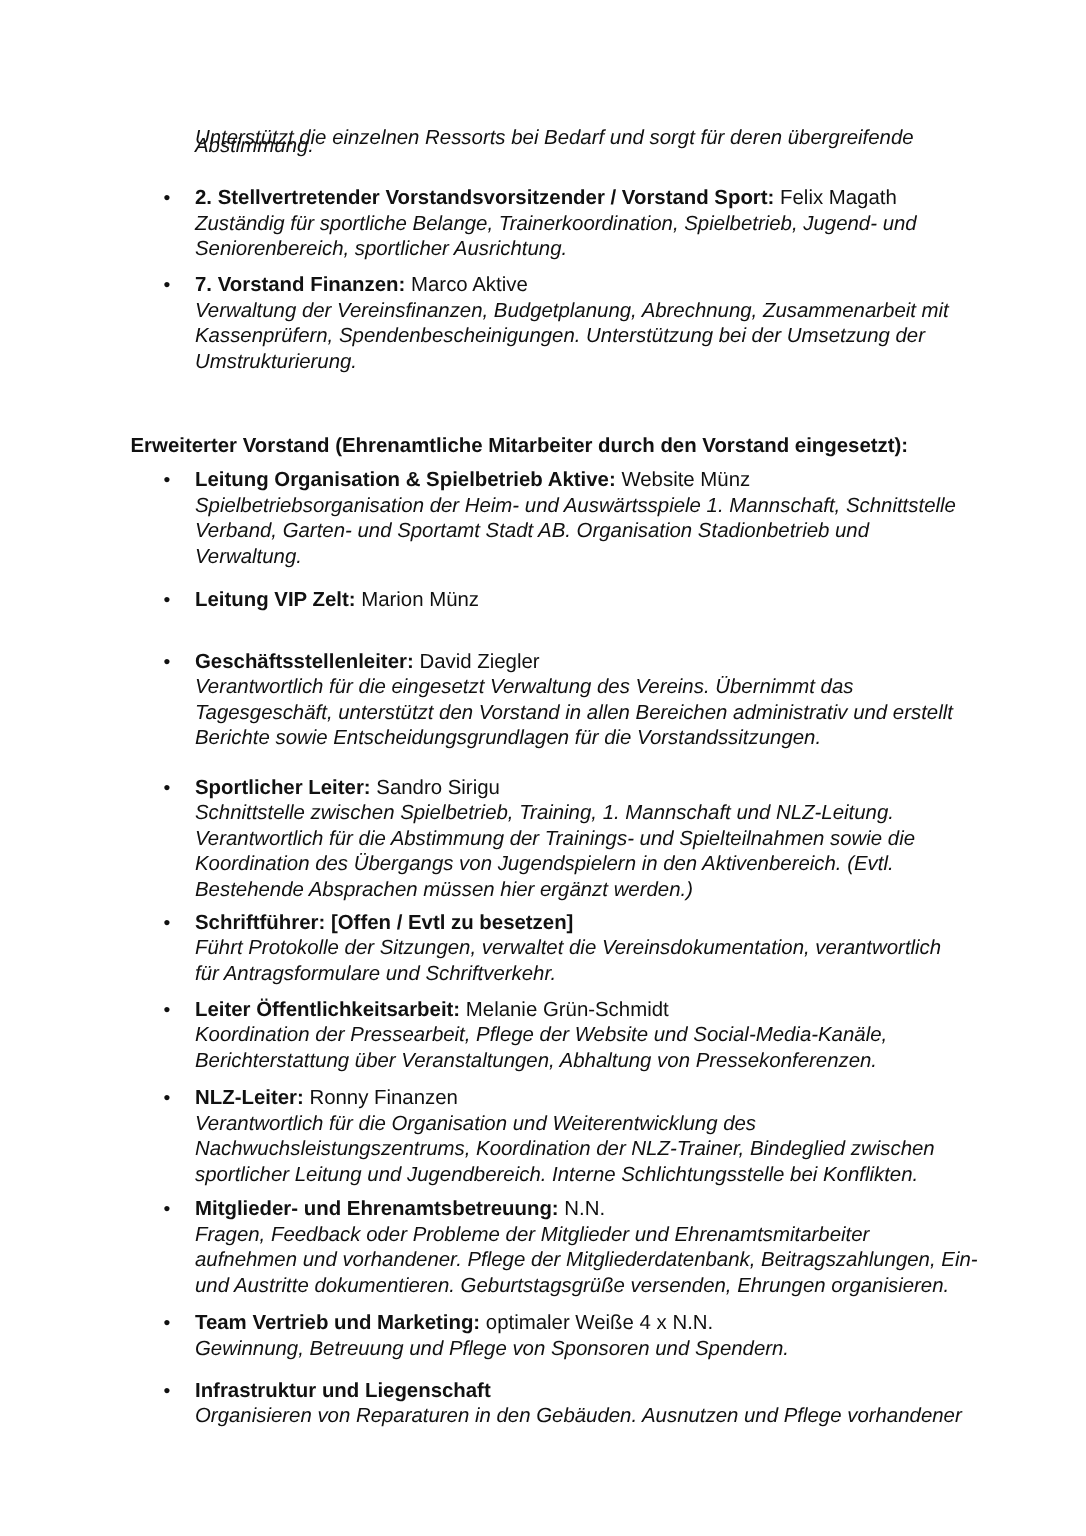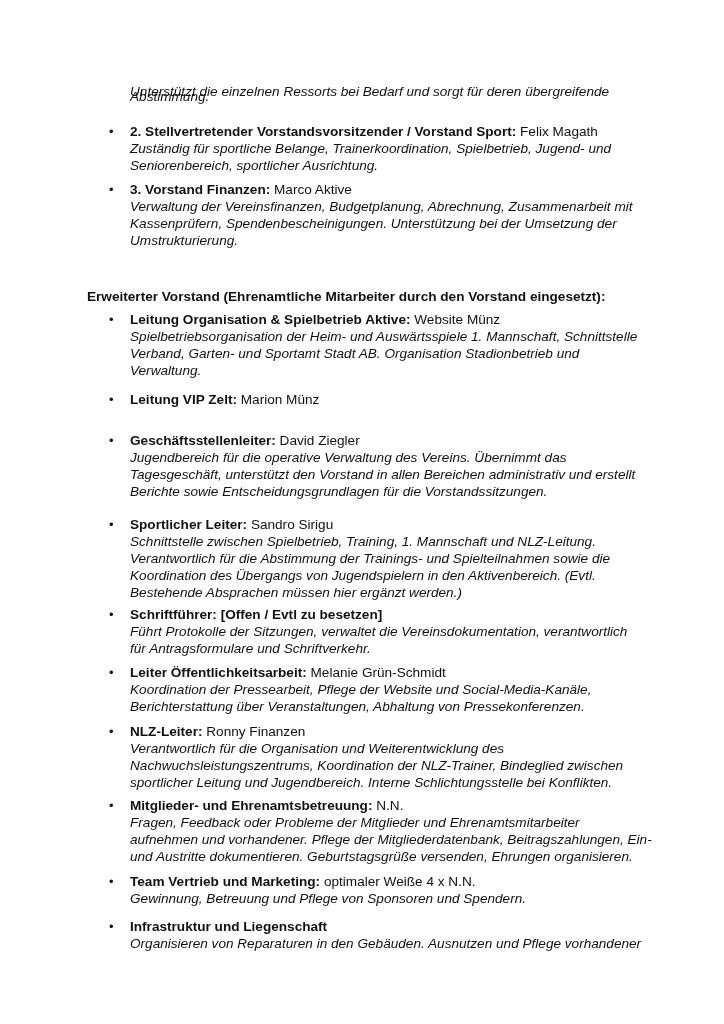--- a/index.html
+++ b/index.html
@@ -16,39 +16,39 @@
 
 <div class="line it" style="top:83px">Unterstützt die einzelnen Ressorts bei Bedarf und sorgt für deren übergreifende</div>
 <div class="line it" style="top:88px">Abstimmung.</div>
 
 <span class="bullet" style="top:123px">•</span>
 <div class="line" style="top:123px"><span class="b">2. Stellvertretender Vorstandsvorsitzender / Vorstand Sport:</span> <span>Felix Magath</span></div>
 <div class="line it" style="top:140px">Zuständig für sportliche Belange, Trainerkoordination, Spielbetrieb, Jugend- und</div>
 <div class="line it" style="top:157px">Seniorenbereich, sportlicher Ausrichtung.</div>
 
 <span class="bullet" style="top:181px">•</span>
-<div class="line" style="top:181px"><span class="b">3. Vorstand Finanzen:</span> <span>Marco Aktive</span></div>
+<div class="line" style="top:181px"><span class="b">7. Vorstand Finanzen:</span> <span>Marco Aktive</span></div>
 <div class="line it" style="top:198px">Verwaltung der Vereinsfinanzen, Budgetplanung, Abrechnung, Zusammenarbeit mit</div>
 <div class="line it" style="top:215px">Kassenprüfern, Spendenbescheinigungen. Unterstützung bei der Umsetzung der</div>
 <div class="line it" style="top:232px">Umstrukturierung.</div>
 
 <div class="heading b" style="top:288px">Erweiterter Vorstand (Ehrenamtliche Mitarbeiter durch den Vorstand eingesetzt):</div>
 
 <span class="bullet" style="top:311px">•</span>
 <div class="line" style="top:311px"><span class="b">Leitung Organisation &amp; Spielbetrieb Aktive:</span> <span>Website Münz</span></div>
 <div class="line it" style="top:328px">Spielbetriebsorganisation der Heim- und Auswärtsspiele 1. Mannschaft, Schnittstelle</div>
 <div class="line it" style="top:345px">Verband, Garten- und Sportamt Stadt AB. Organisation Stadionbetrieb und</div>
 <div class="line it" style="top:362px">Verwaltung.</div>
 
 <span class="bullet" style="top:391px">•</span>
 <div class="line" style="top:391px"><span class="b">Leitung VIP Zelt:</span> <span>Marion Münz</span></div>
 
 <span class="bullet" style="top:432px">•</span>
 <div class="line" style="top:432px"><span class="b">Geschäftsstellenleiter:</span> <span>David Ziegler</span></div>
-<div class="line it" style="top:449px">Jugendbereich für die operative Verwaltung des Vereins. Übernimmt das</div>
+<div class="line it" style="top:449px">Verantwortlich für die eingesetzt Verwaltung des Vereins. Übernimmt das</div>
 <div class="line it" style="top:466px">Tagesgeschäft, unterstützt den Vorstand in allen Bereichen administrativ und erstellt</div>
 <div class="line it" style="top:483px">Berichte sowie Entscheidungsgrundlagen für die Vorstandssitzungen.</div>
 
 <span class="bullet" style="top:516px">•</span>
 <div class="line" style="top:516px"><span class="b">Sportlicher Leiter:</span> <span>Sandro Sirigu</span></div>
 <div class="line it" style="top:533px">Schnittstelle zwischen Spielbetrieb, Training, 1. Mannschaft und NLZ-Leitung.</div>
 <div class="line it" style="top:550px">Verantwortlich für die Abstimmung der Trainings- und Spielteilnahmen sowie die</div>
 <div class="line it" style="top:567px">Koordination des Übergangs von Jugendspielern in den Aktivenbereich. (Evtl.</div>
 <div class="line it" style="top:584px">Bestehende Absprachen müssen hier ergänzt werden.)</div>
 

